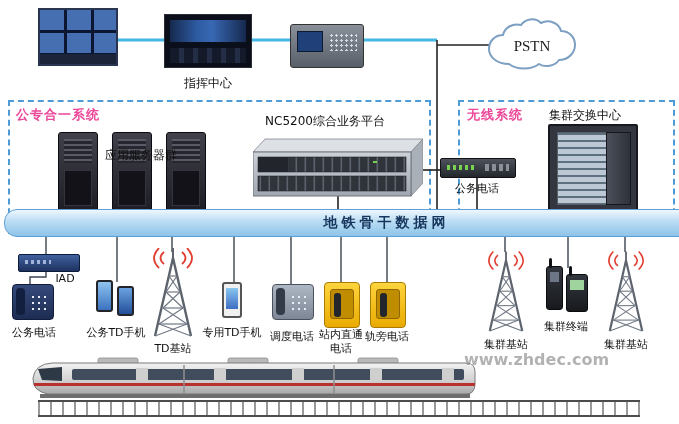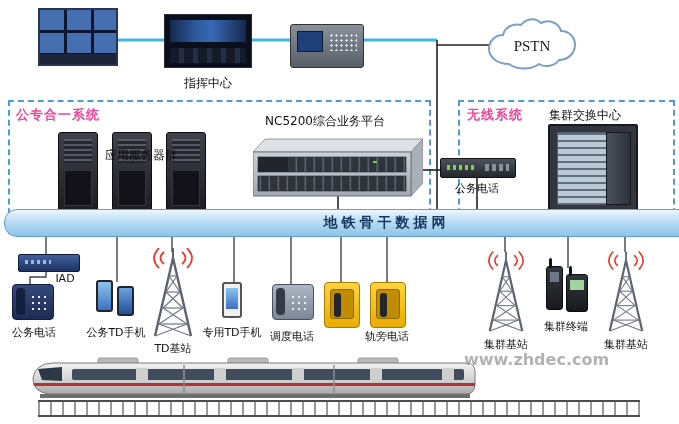--- a/index.html
+++ b/index.html
@@ -222,20 +222,21 @@
   </div>
   <div class="label" style="left:145px;top:342px;width:56px;">TD基站</div>
 
   <div class="device mob white" style="left:222px;top:282px;width:20px;height:36px;"></div>
   <div class="label" style="left:198px;top:326px;width:68px;">专用TD手机</div>
 
   <div class="device phone gray" style="left:272px;top:284px;width:40px;height:34px;"></div>
   <div class="label" style="left:266px;top:330px;width:52px;">调度电话</div>
 
   <div class="device callbox" style="left:324px;top:282px;width:34px;height:44px;"></div>
+  <div class="label" style="left:317px;top:328px;width:48px;">站内直通电话</div>
 
   <div class="device callbox" style="left:370px;top:282px;width:34px;height:44px;"></div>
   <div class="label" style="left:364px;top:330px;width:46px;">轨旁电话</div>
 
   <div class="device" style="left:478px;top:250px;width:56px;height:86px;">
     <svg viewBox="0 0 62 92" width="56" height="86">
       <line x1="31" y1="0" x2="31" y2="12" stroke="#5c636d" stroke-width="2"></line>
       <g stroke="#5c636d" stroke-width="2.4" fill="none">
         <line x1="31" y1="10" x2="13" y2="88"></line>
           <line x1="31" y1="10" x2="49" y2="88"></line>

